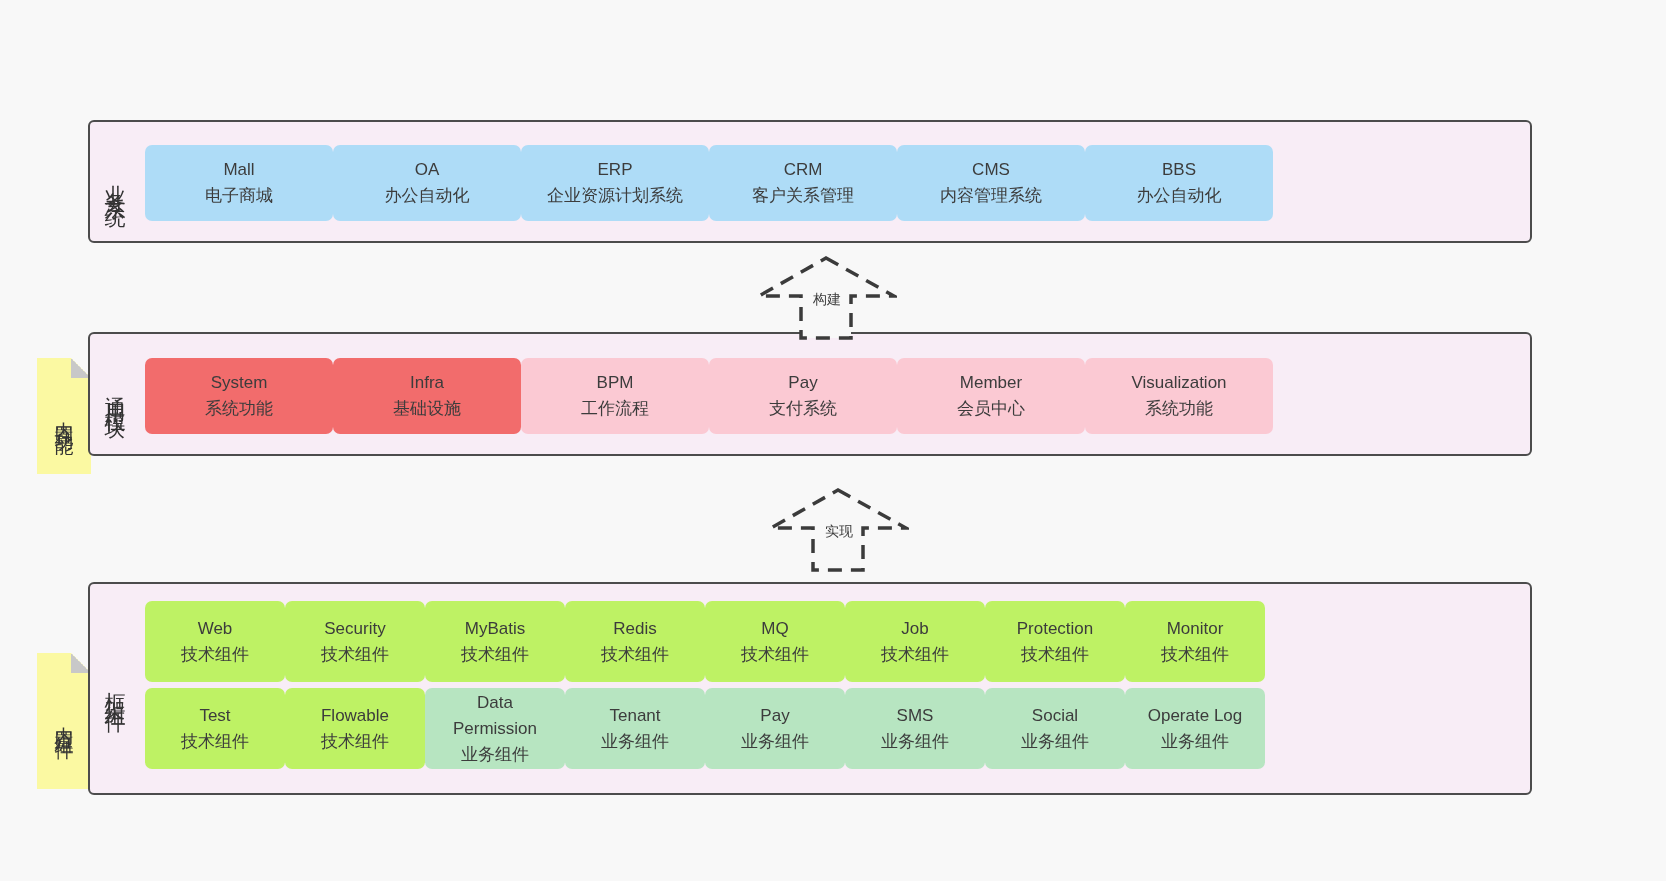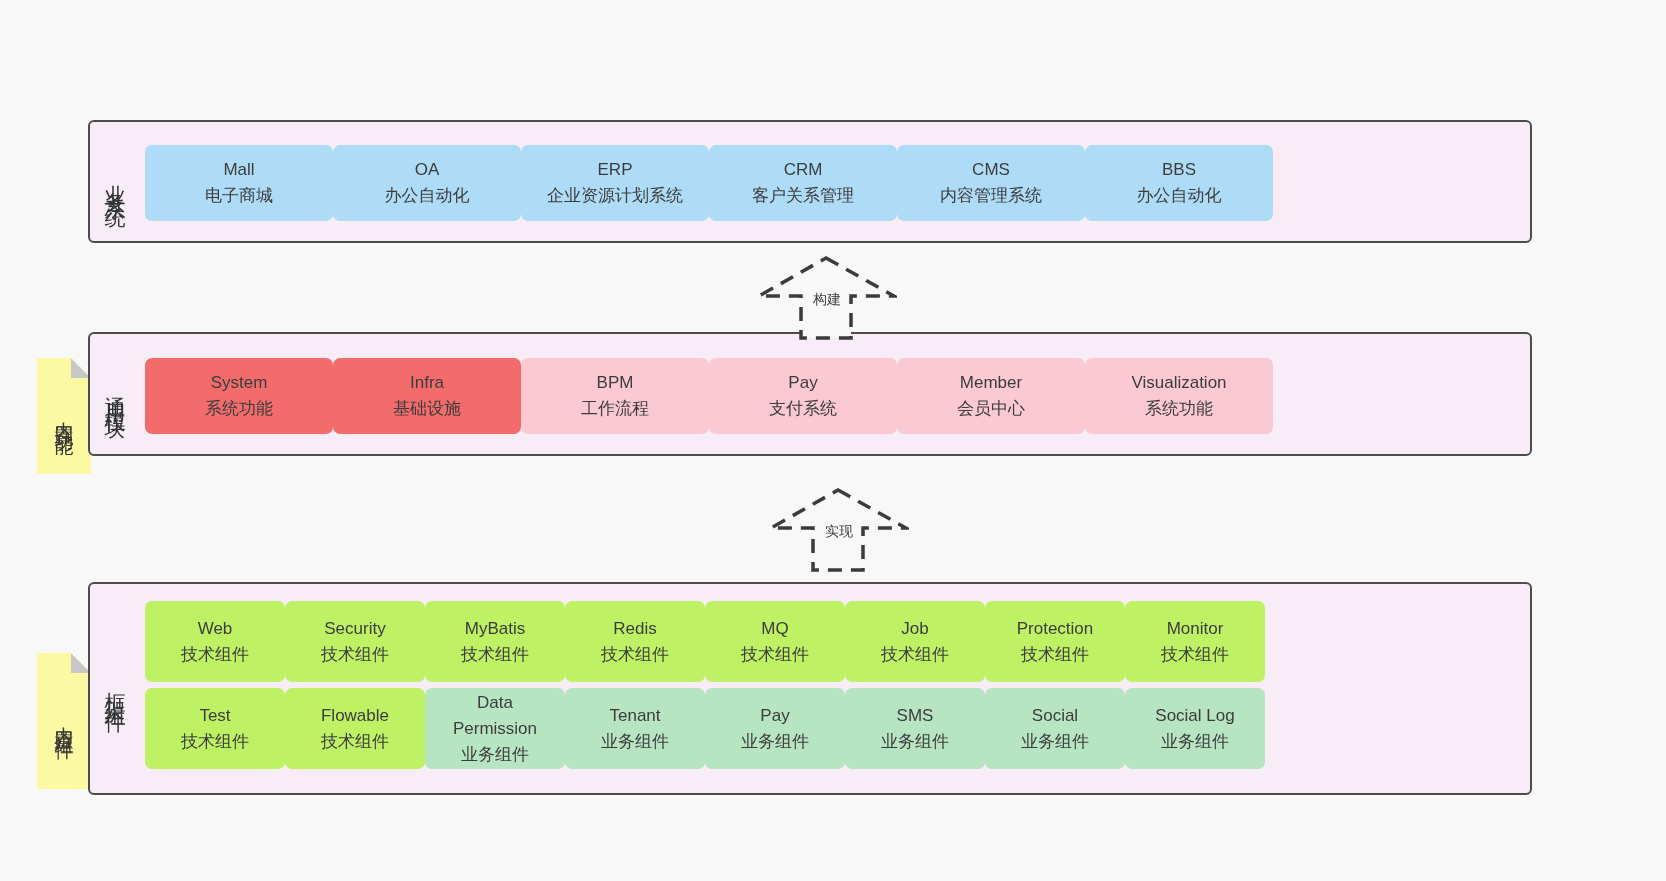--- a/index.html
+++ b/index.html
@@ -200,19 +200,19 @@
       </div>
       <div class="box box-sm green-light">
         <span class="name">SMS</span>
         <span class="desc">业务组件</span>
       </div>
       <div class="box box-sm green-light">
         <span class="name">Social</span>
         <span class="desc">业务组件</span>
       </div>
       <div class="box box-sm green-light">
-        <span class="name">Social Log</span>
+        <span class="name">Operate Log</span>
         <span class="desc">业务组件</span>
       </div>
     </div>
   </div>
 
 </div>
 
 </body></html>

